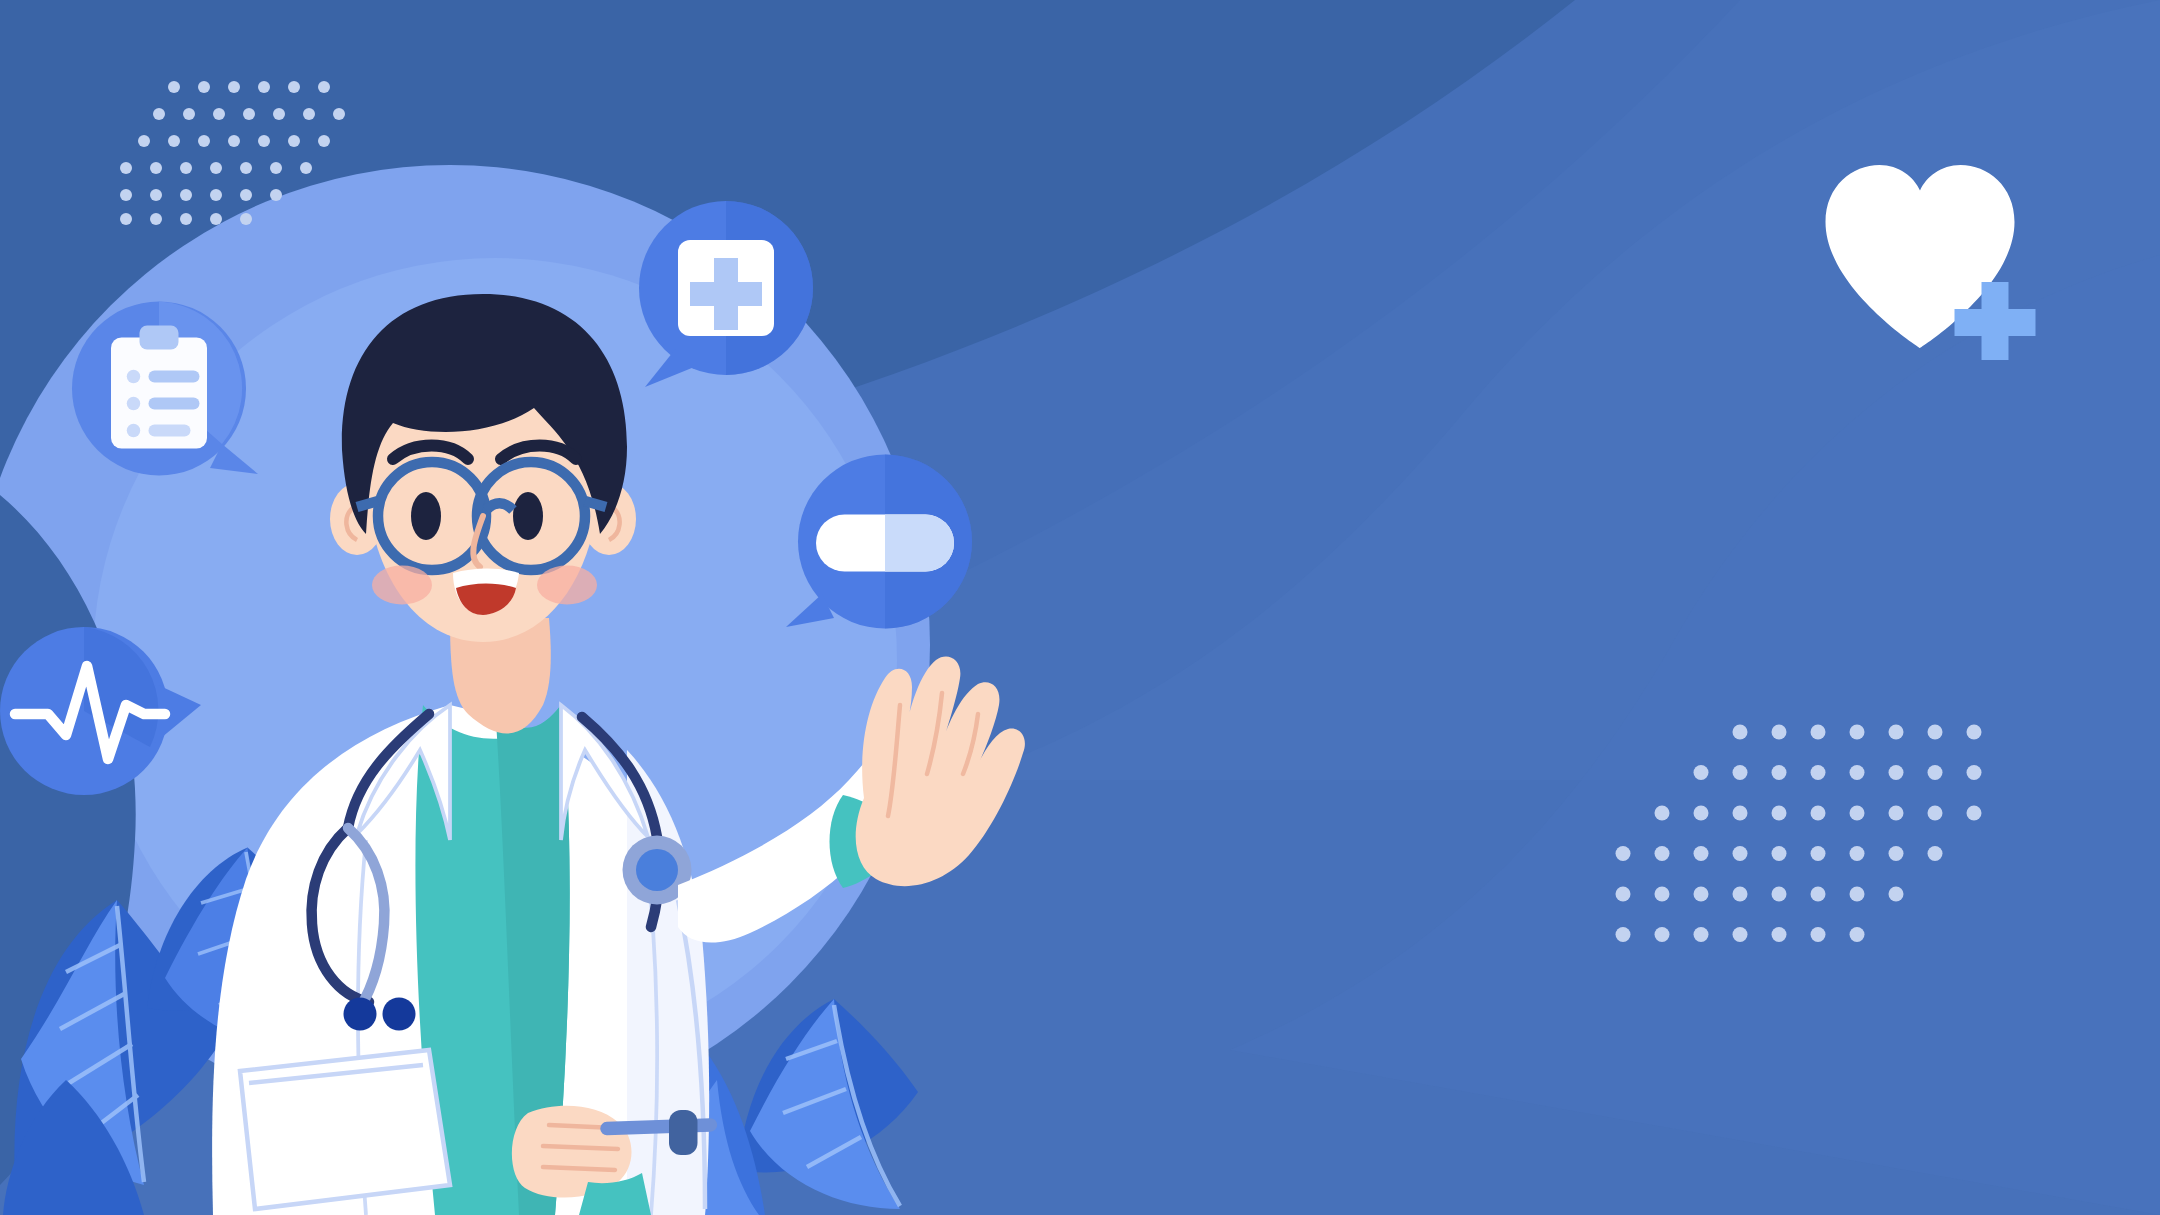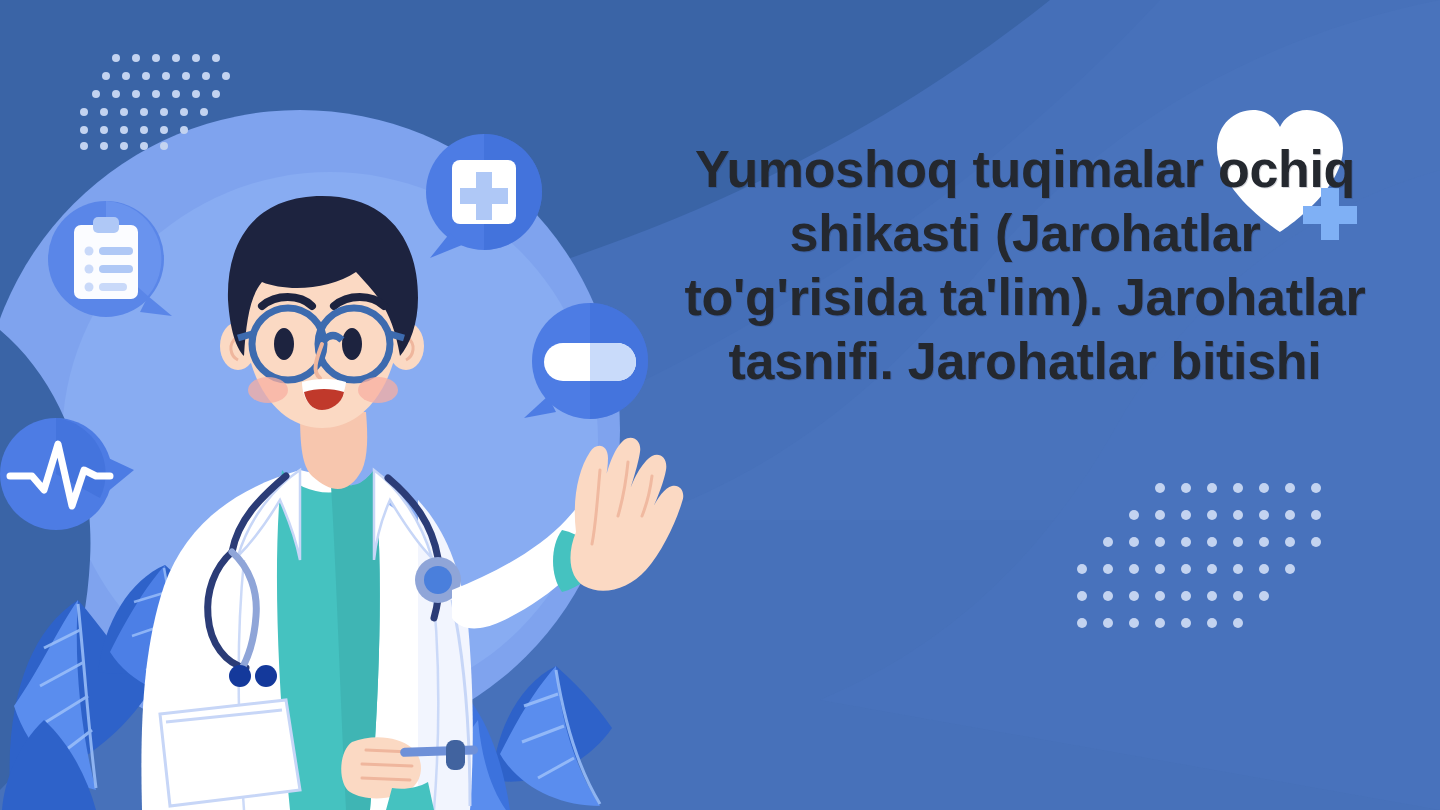--- a/index.html
+++ b/index.html
@@ -394,20 +394,14 @@
         </g>
 
         <rect x="400" y="748" width="78" height="9" rx="4.5" fill="#6E90D8" transform="rotate(-2 400 748)"></rect>
         <rect x="446" y="740" width="19" height="30" rx="8" fill="#41639F"></rect>
 
         <path d="M392,788 C404,790 418,788 428,782 L434,810 L386,810 Z" fill="#45C2C0"></path>
       </g>
     </svg>
   </div>
 
-  <div class="title-wrap">
-    <h1 class="title">Yumoshoq tuqimalar ochiq
-shikasti (Jarohatlar
-to'g'risida ta'lim). Jarohatlar
-tasnifi. Jarohatlar bitishi</h1>
-  </div>
 
 </div>
 
 </body></html>

